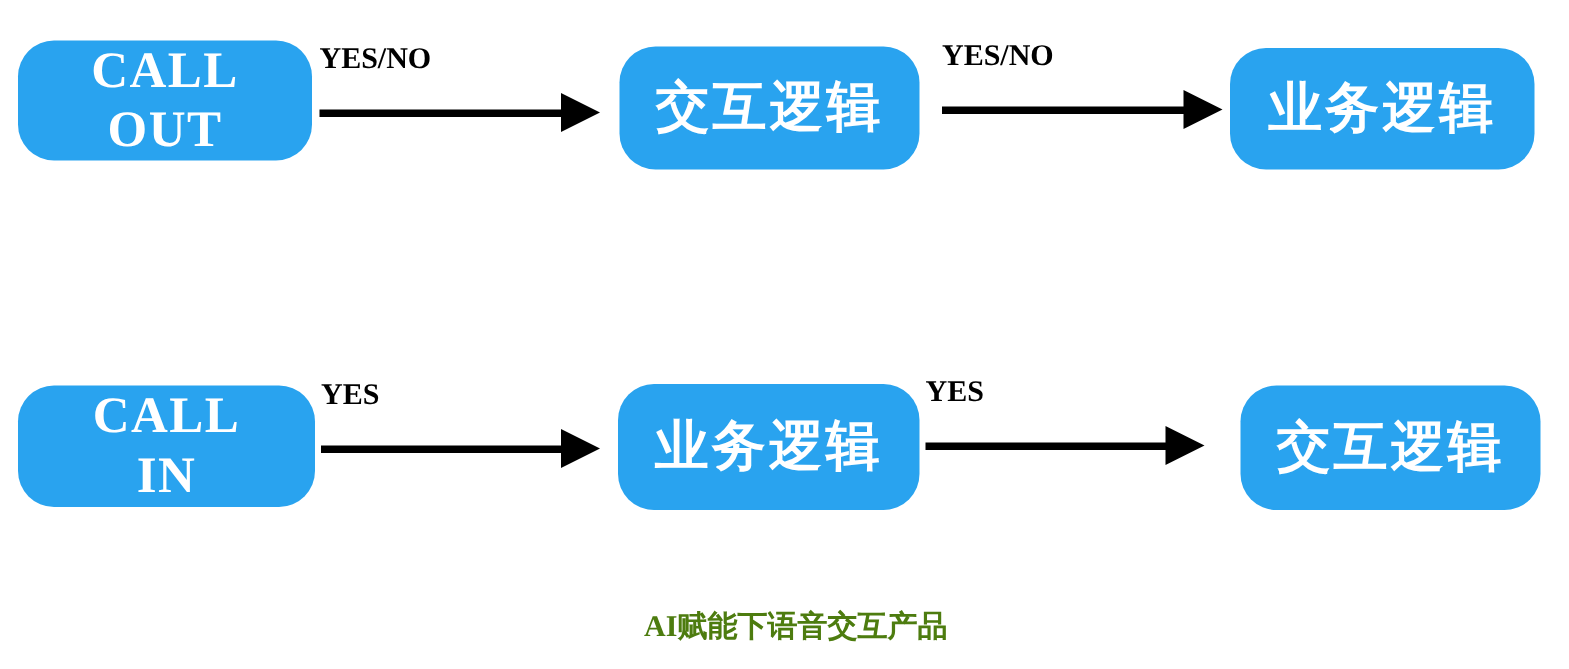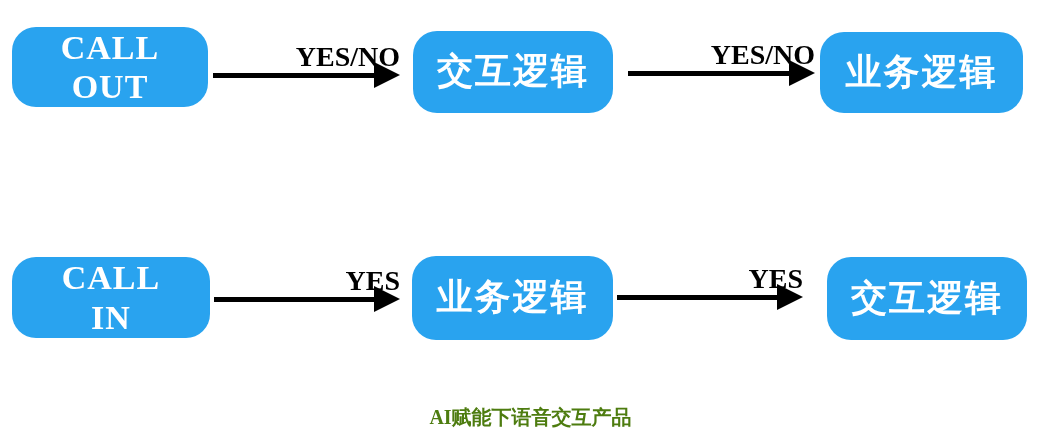--- a/index.html
+++ b/index.html
@@ -58,24 +58,24 @@
     width: 0;
     height: 0;
     border-top: 13px solid transparent;
     border-bottom: 13px solid transparent;
     border-left: 26px solid #000000;
   }
   .arrow-label {
     position: absolute;
     left: 0;
     right: 0;
-    bottom: 2px;
-    text-align: right;
+    bottom: 24px;
+    text-align: left;
     font-weight: bold;
-    font-size: 28px;
+    font-size: 20px;
     color: #000000;
     white-space: nowrap;
   }
   .caption {
     position: absolute;
     left: 0;
     right: 0;
     top: 404px;
     text-align: center;
     font-weight: bold;

